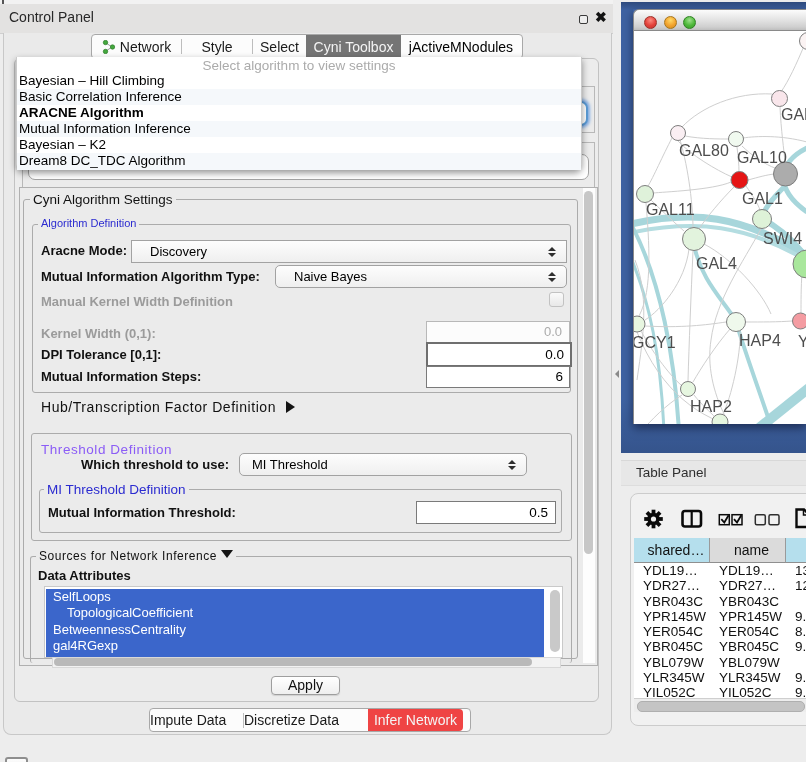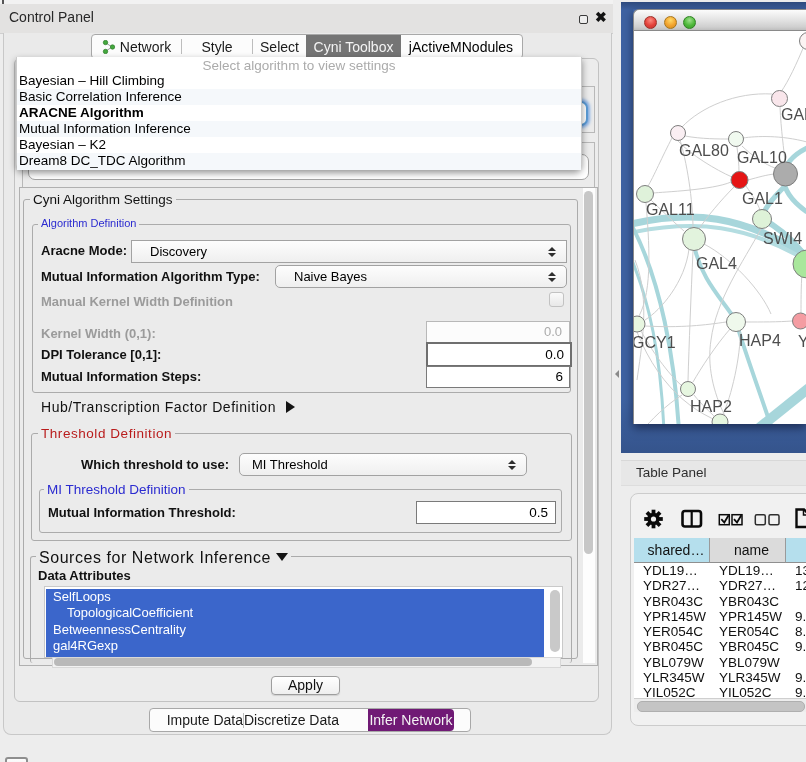--- a/index.html
+++ b/index.html
@@ -82,59 +82,59 @@
 <div class="abs bold" style="left:41px;top:347px;font-size:13px;color:#111;">DPI Tolerance [0,1]:</div>
 <div class="abs" style="left:426px;top:342px;width:142px;height:21px;background:#FFF;border:2px solid #6F6F6F;font-size:13.5px;color:#000;line-height:21px;text-align:right;"><span style="padding-right:6px;">0.0</span></div>
 
 <div class="abs bold" style="left:41px;top:369px;font-size:13px;color:#111;">Mutual Information Steps:</div>
 <div class="abs" style="left:426px;top:366px;width:142px;height:20px;background:#FFF;border:1px solid #7A7A7A;font-size:13.5px;color:#000;line-height:20px;text-align:right;"><span style="padding-right:6px;">6</span></div>
 
 <div class="abs" style="left:41px;top:399px;font-size:14px;letter-spacing:0.55px;color:#111;">Hub/Transcription Factor Definition</div>
 <div class="abs" style="left:286px;top:401px;width:0;height:0;border-left:9px solid #141414;border-top:6px solid transparent;border-bottom:6px solid transparent;"></div>
 
 <div class="abs" style="left:31px;top:433px;width:539px;height:106px;border:1px solid #ABABAB;border-radius:3px;"></div>
-<div class="abs" style="left:38px;top:426px;background:#EBEBEB;padding:0 3px;font-size:13.5px;letter-spacing:0.55px;color:#b91c1c;">Threshold Definition</div>
+<div class="abs" style="left:38px;top:442px;background:#EBEBEB;padding:0 3px;font-size:13.5px;letter-spacing:0.55px;color:#8b5cf6;">Threshold Definition</div>
 
 <div class="abs bold" style="left:81px;top:457px;font-size:13px;color:#111;">Which threshold to use:</div>
 <div class="abs" style="left:239px;top:453px;width:286px;height:21px;background:linear-gradient(#FDFDFD,#EFEFEF);border:1px solid #A2A2A2;border-radius:5px;font-size:13px;color:#000;line-height:21px;">
   <span style="padding-left:12px;">MI Threshold</span>
   <span class="cbarrows"></span>
 </div>
 
 <div class="abs" style="left:39px;top:489px;width:521px;height:42px;border:1px solid #ABABAB;border-radius:3px;"></div>
 <div class="abs" style="left:44px;top:482px;background:#EBEBEB;padding:0 3px;font-size:13.5px;color:#2B2BD0;">MI Threshold Definition</div>
 
 <div class="abs bold" style="left:48px;top:505px;font-size:13px;color:#111;">Mutual Information Threshold:</div>
 <div class="abs" style="left:416px;top:501px;width:138px;height:21px;background:#FFF;border:1px solid #7A7A7A;font-size:13.5px;color:#000;line-height:21px;text-align:right;"><span style="padding-right:7px;">0.5</span></div>
 
 <div class="abs" style="left:30px;top:556px;width:540px;height:106px;border:1px solid #ABABAB;border-radius:3px;border-bottom:none;"></div>
-<div class="abs" style="left:36px;top:549px;background:#EBEBEB;padding:0 3px;font-size:16px;letter-spacing:0.55px;color:#111;">Sources for Network Inference <span style="display:inline-block;width:0;height:0;border-top:8px solid #141414;border-left:6px solid transparent;border-right:6px solid transparent;vertical-align:2px;"></span></div>
+<div class="abs" style="left:36px;top:549px;background:#EBEBEB;padding:0 3px;font-size:12px;letter-spacing:0.55px;color:#111;">Sources for Network Inference <span style="display:inline-block;width:0;height:0;border-top:8px solid #141414;border-left:6px solid transparent;border-right:6px solid transparent;vertical-align:2px;"></span></div>
 
 <div class="abs bold" style="left:38px;top:568px;font-size:13px;color:#111;">Data Attributes</div>
 
 <div class="abs" style="left:44px;top:586px;width:517px;height:70px;background:#FFF;border:1px solid #C9C9C9;overflow:hidden;">
   <div style="position:absolute;left:1px;top:2px;width:498px;height:68px;background:#3B66CB;color:#FFF;font-size:13px;line-height:16.3px;">
     <div style="padding-left:7px;">SelfLoops</div>
     <div style="padding-left:21px;">TopologicalCoefficient</div>
     <div style="padding-left:7px;">BetweennessCentrality</div>
     <div style="padding-left:7px;">gal4RGexp</div>
   </div>
   <div style="position:absolute;right:2px;top:3px;width:10px;height:62px;background:#C9C9C9;border-radius:5px;"></div>
 </div>
 
 <div class="abs" style="left:52px;top:657px;width:507px;height:9px;background:#F2F2F2;border:1px solid #D8D8D8;"></div>
 <div class="abs" style="left:54px;top:658px;width:478px;height:8px;background:#B9B9B9;border-radius:4px;"></div>
 
 <div class="abs" style="left:271px;top:676px;width:67px;height:17px;background:linear-gradient(#FFFFFF,#EFEFEF);border:1px solid #9E9E9E;border-radius:4px;font-size:14px;color:#111;text-align:center;line-height:17px;box-shadow:0 1px 1px rgba(0,0,0,0.12);">Apply</div>
 
 <div class="abs" style="left:149px;top:708px;width:320px;height:22px;background:#FCFCFC;border:1px solid #A8A8A8;border-radius:4px;overflow:hidden;display:flex;align-items:center;font-size:14px;color:#1b1b1b;white-space:nowrap;">
-  <div style="width:93px;text-align:right;flex:none;">Impute Data</div>
+  <div style="width:93px;text-align:left;flex:none;">Impute Data</div>
   <div style="width:1px;height:15px;background:#BDBDBD;flex:none;"></div>
   <div style="width:124px;text-align:left;flex:none;">Discretize Data</div>
-  <div style="background:#701a75;color:#F4F4F4;height:100%;display:flex;align-items:center;justify-content:center;width:86px;flex:none;border-radius:0 4px 4px 0;">Infer Network</div>
+  <div style="background:#ef4444;color:#F4F4F4;height:100%;display:flex;align-items:center;justify-content:center;width:95px;flex:none;border-radius:0 4px 4px 0;">Infer Network</div>
 </div>
 
 <div class="abs" style="left:5px;top:757px;width:19px;height:10px;background:linear-gradient(#FDFDFD,#EDEDED);border:2px solid #8E8E8E;border-radius:3px 3px 0 0;"></div>
 
 <div class="abs" style="left:615px;top:370px;width:0;height:0;border-right:4px solid #8A8A8A;border-top:4px solid transparent;border-bottom:4px solid transparent;"></div>
 
 <div class="abs" style="left:16px;top:57px;width:564px;height:112px;background:#FFFFFF;border:1px solid #CACACA;border-top:none;border-radius:0 0 7px 7px;box-shadow:0 3px 7px rgba(0,0,0,0.42);">
   <div style="position:absolute;left:0;top:1px;width:100%;text-align:center;font-size:13.5px;color:#ABABAB;">Select algorithm to view settings</div>
   <div style="position:absolute;left:0;top:16px;width:100%;font-size:13.5px;color:#000;line-height:16.1px;">
     <div style="padding-left:2px;">Bayesian – Hill Climbing</div>

